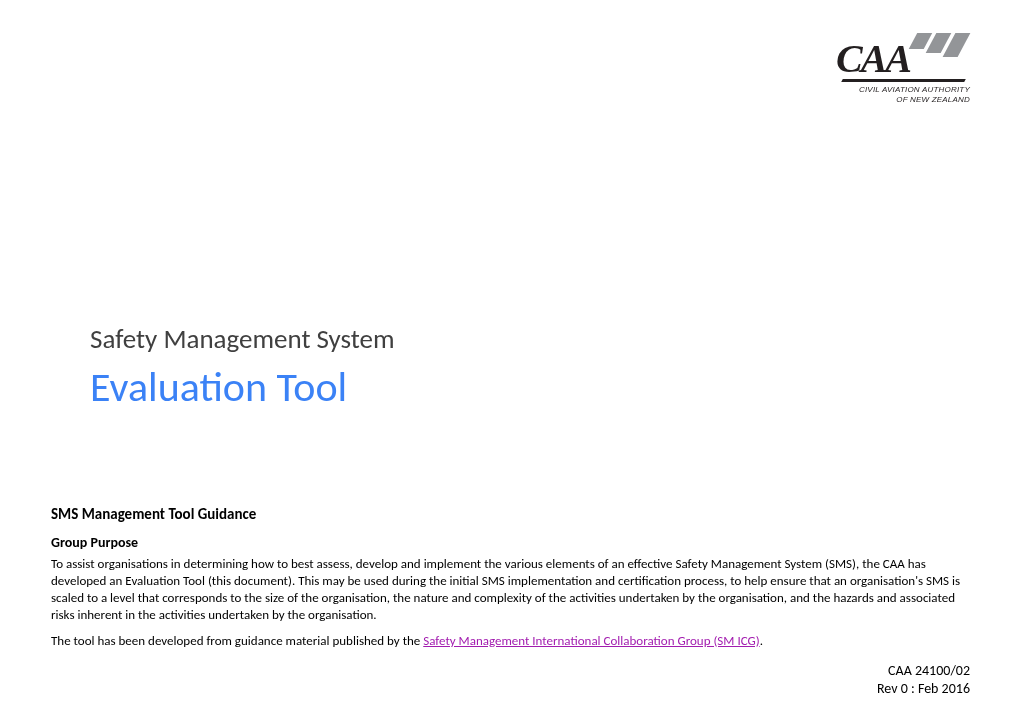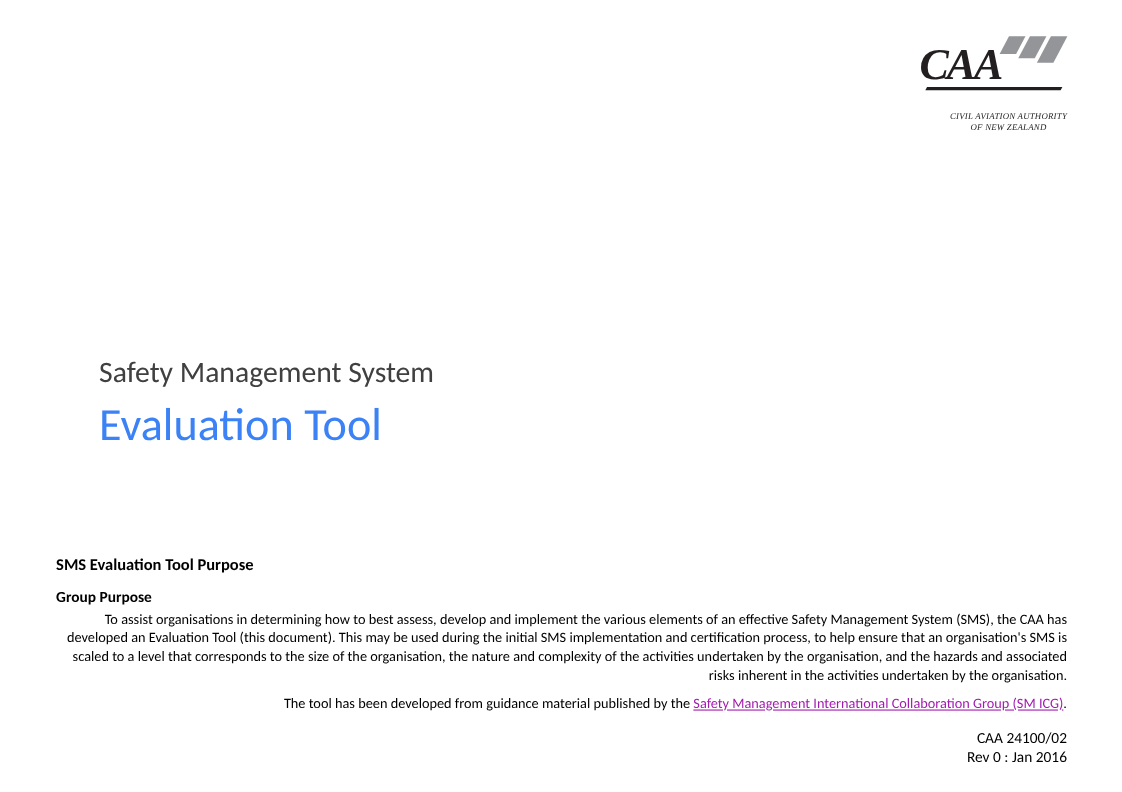--- a/index.html
+++ b/index.html
@@ -60,27 +60,27 @@
   .caa-underline {
     position: absolute;
     top: 46px;
     left: 2px;
     width: 123px;
     height: 3px;
     background: #231f20;
     transform: skewX(-28deg);
   }
   .logo-sub {
-    font-family: Liberation Serif, serif;
+    font-family: Liberation Sans, sans-serif;
     font-size: 8px;
     line-height: 1.2;
     font-style: italic;
     color: #231f20;
-    text-align: center;
-    margin-top: 20px;
+    text-align: right;
+    margin-top: 4px;
     letter-spacing: 0.2px;
     padding-left: 26px;
   }
   .title-block {
     position: absolute;
     top: 322px;
     left: 90px;
   }
   .title-super {
     font-size: 27px;
@@ -106,21 +106,21 @@
   }
   .sub-heading {
     font-size: 14px;
     font-weight: 700;
     margin-bottom: 4px;
   }
   .para {
     font-size: 13px;
     line-height: 1.32;
     margin-bottom: 8px;
-    text-align: right;
+    text-align: left;
   }
   .link {
     color: #a21caf;
     text-decoration: underline;
   }
   .footer {
     position: absolute;
     bottom: 22px;
     right: 50px;
     text-align: right;
@@ -149,26 +149,26 @@
       <span>OF NEW ZEALAND</span>
     </div>
   </div>
 
   <div class="title-block">
     <div class="title-super">Safety Management System</div>
     <div class="title-main">Evaluation Tool</div>
   </div>
 
   <div class="body-block">
-    <div class="section-heading">SMS Evaluation Tool Purpose</div>
+    <div class="section-heading">SMS Management Tool Guidance</div>
     <div class="sub-heading">Group Purpose</div>
     <p class="para">To assist organisations in determining how to best assess, develop and implement the various elements of an effective Safety Management System (SMS), the CAA has developed an Evaluation Tool (this document).  This may be used during the initial SMS implementation and certification process, to help ensure that an organisation's SMS is scaled to a level that corresponds to the size of the organisation, the nature and complexity of the activities undertaken by the organisation, and the hazards and associated risks inherent in the activities undertaken by the organisation.</p>
     <p class="para">
       <span>The tool has been developed from guidance material published by the </span><a class="link">Safety Management International Collaboration Group (SM ICG)</a><span>.</span>
     </p>
   </div>
 
   <div class="footer">
     <div>CAA 24100/02</div>
-    <div>Rev 0 : Jan 2016</div>
+    <div>Rev 0 : Feb 2016</div>
   </div>
 
 </div>
 
 </body></html>

